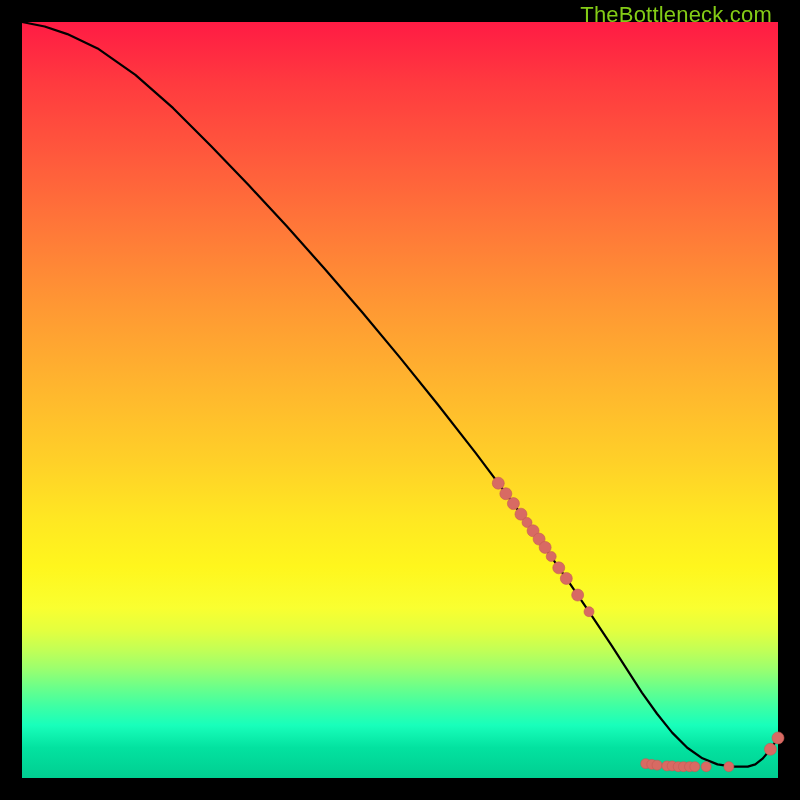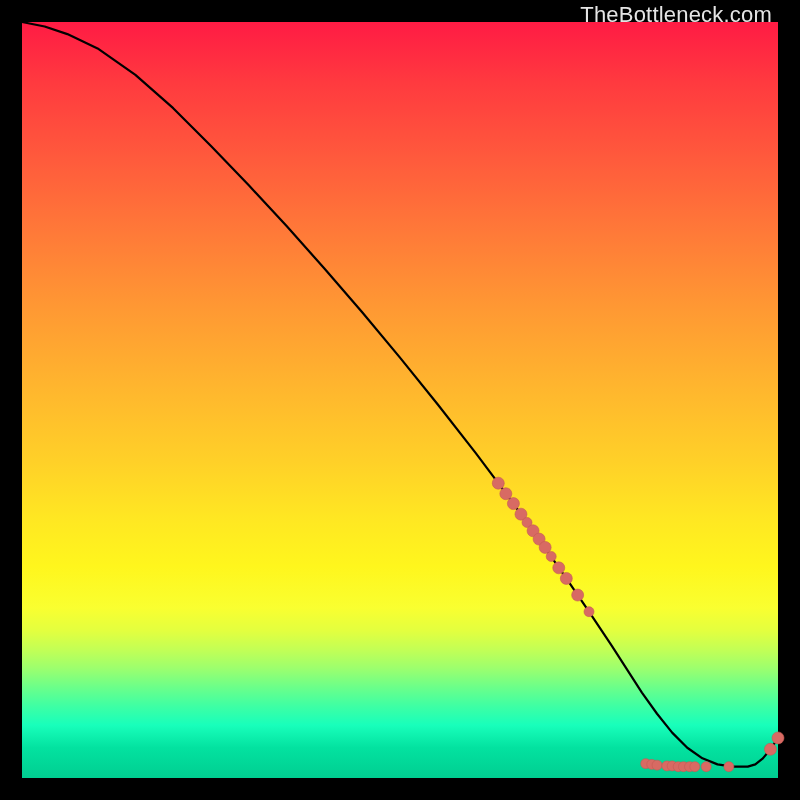--- a/index.html
+++ b/index.html
@@ -42,21 +42,21 @@
       #3effa4 90.5%,
       #18ffbb 93%,
       #03e2a0 96%,
       #00ce91 100%
     );
   }
   .watermark {
     position: absolute;
     top: 2px;
     right: 28px;
-    color: #e5e5e5;
+    color: #84cc16;
     font-size: 22px;
     font-weight: 400;
     letter-spacing: 0.2px;
     user-select: none;
   }
   svg.curve {
     position: absolute;
     left: 0;
     top: 0;
     width: 756px;

